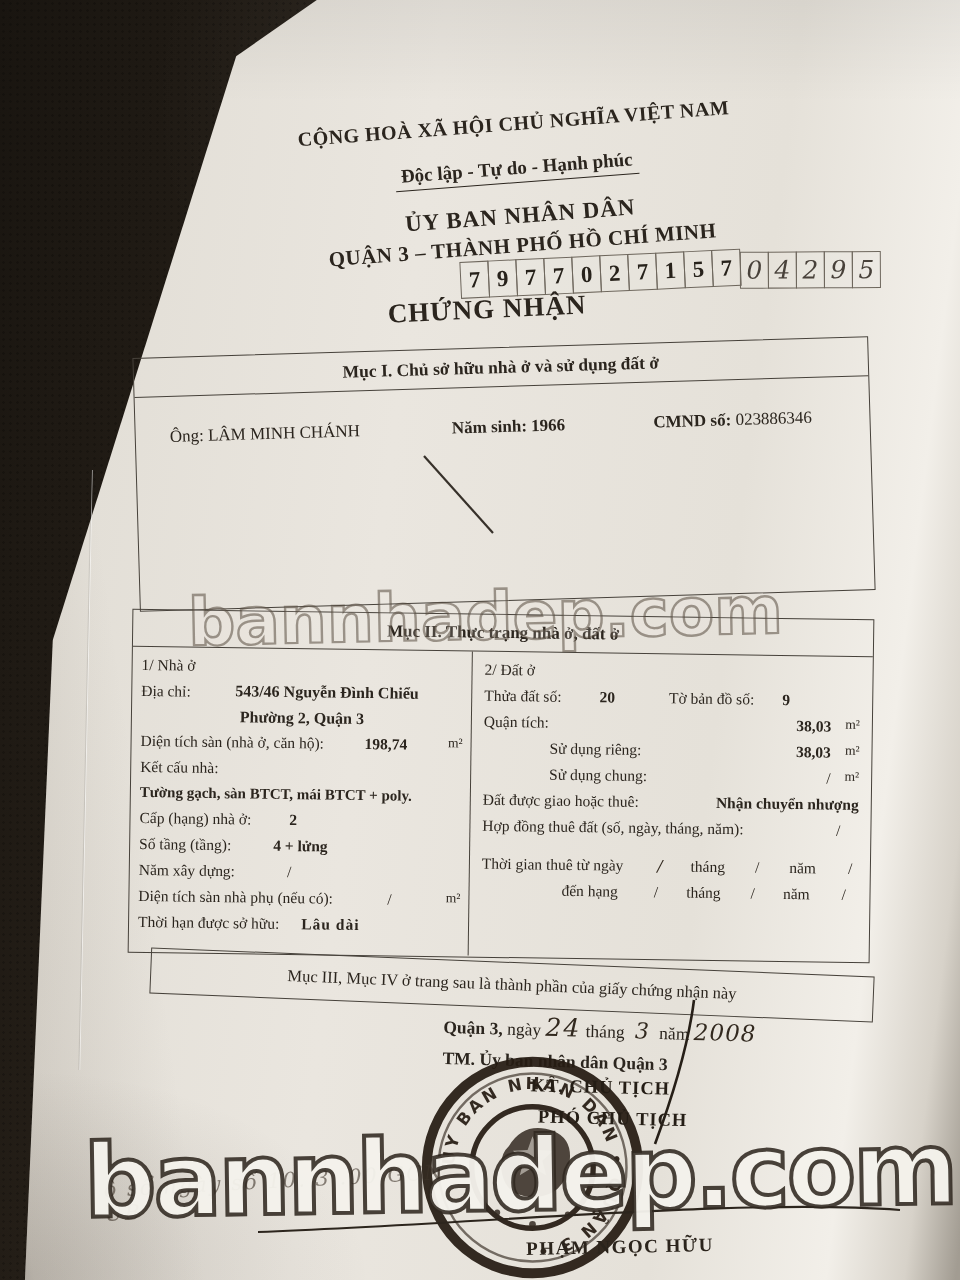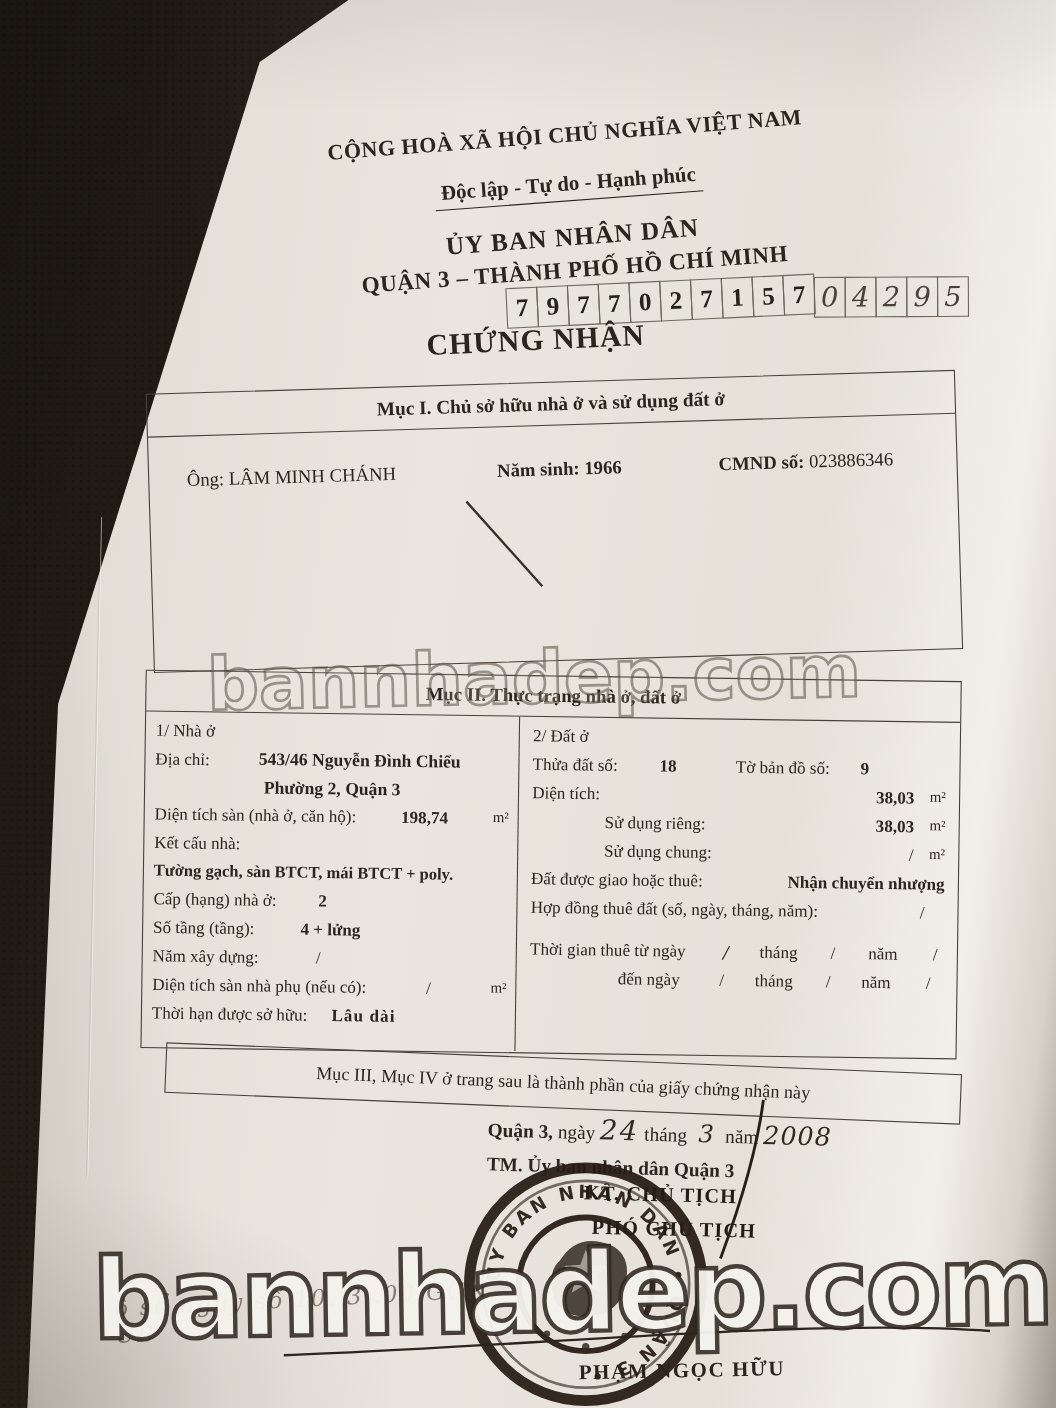--- a/index.html
+++ b/index.html
@@ -202,26 +202,26 @@
         </div>
         <div class="frow">
           <span>Thời hạn được sở hữu:</span>
           <span class="val-b" style="padding-left:22px;letter-spacing:1px;">Lâu dài</span>
         </div>
       </div>
       <div class="col-land">
         <div>2/ Đất ở</div>
         <div class="frow">
           <span>Thửa đất số:</span>
-          <span class="val-b" style="padding-left:38px;">18</span>
+          <span class="val-b" style="padding-left:38px;">20</span>
           <span style="padding-left:54px;">Tờ bản đồ số:</span>
           <span class="val-b" style="padding-left:28px;">9</span>
         </div>
         <div class="frow">
-          <span>Diện tích:</span>
+          <span>Quận tích:</span>
           <span class="grow right-val">
             <span class="val-b">38,03</span>
             <span class="unit">m²</span>
           </span>
         </div>
         <div class="frow indent1">
           <span>Sử dụng riêng:</span>
           <span class="grow right-val">
             <span class="val-b">38,03</span>
             <span class="unit">m²</span>
@@ -245,21 +245,21 @@
         <div class="gap-row"></div>
         <div class="frow">
           <span>Thời gian thuê từ ngày</span>
           <span class="hw" style="padding-left:34px;">/</span>
           <span style="padding-left:28px;">tháng</span>
           <span style="padding-left:30px;">/</span>
           <span style="padding-left:30px;">năm</span>
           <span style="padding-left:32px;">/</span>
         </div>
         <div class="frow" style="padding-left:80px;">
-          <span>đến ngày</span>
+          <span>đến hạng</span>
           <span style="padding-left:36px;">/</span>
           <span style="padding-left:28px;">tháng</span>
           <span style="padding-left:30px;">/</span>
           <span style="padding-left:28px;">năm</span>
           <span style="padding-left:32px;">/</span>
         </div>
       </div>
     </div>
   </div>
 

